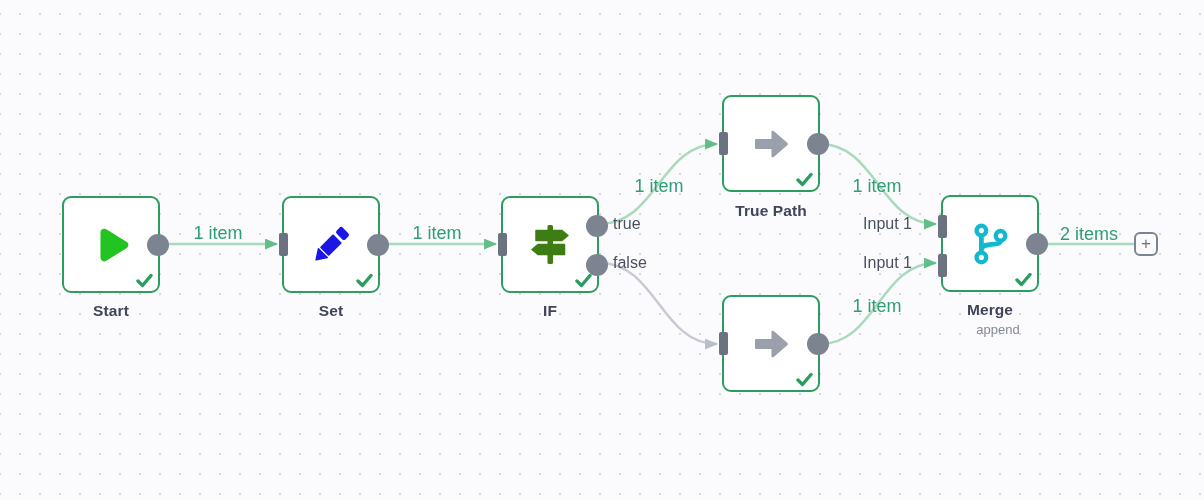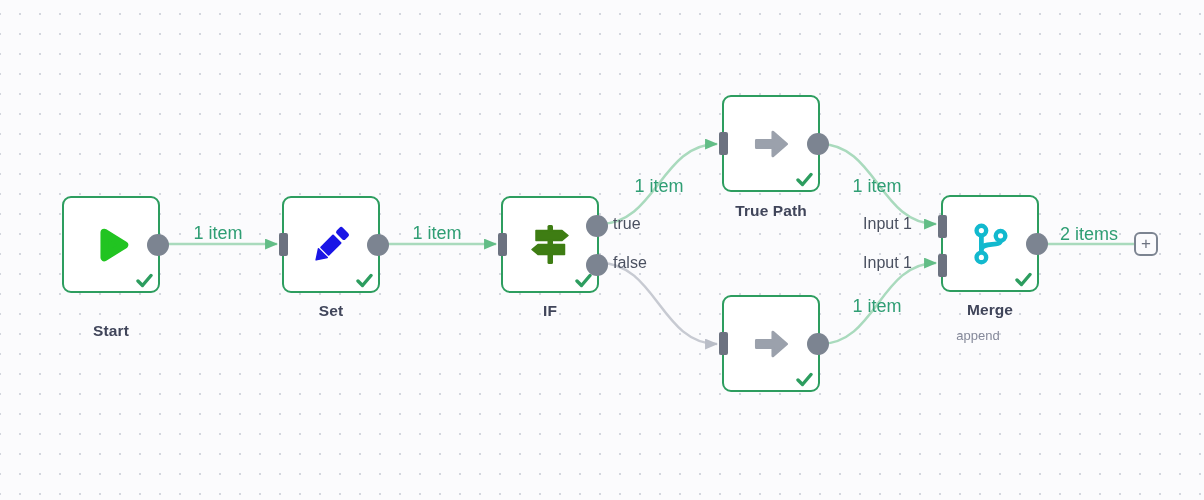--- a/index.html
+++ b/index.html
@@ -169,26 +169,26 @@
     <span class="check">
       <svg width="17" height="15" viewBox="0 0 17 15">
           <polyline points="2,8 6.5,12.5 15,2.5" fill="none" stroke="#2d9d5f" stroke-width="3.4" stroke-linecap="round" stroke-linejoin="round"></polyline>
         </svg>
     </span>
     <span class="in-port" style="top:18px;"></span>
     <span class="in-port" style="top:57px;"></span>
     <span class="out-port mid"></span>
   </div>
 
-  <span class="node-label" style="left:111px;top:302px;margin-top:20px;">Start</span>
+  <span class="node-label" style="left:111px;top:302px;">Start</span>
   <span class="node-label" style="left:331px;top:302px;">Set</span>
   <span class="node-label" style="left:550px;top:302px;">IF</span>
   <span class="node-label" style="left:771px;top:202px;">True Path</span>
   <span class="node-label" style="left:990px;top:301px;">Merge</span>
-  <span class="node-subtitle" style="left:978px;top:322px;margin-top:6px;">append</span>
+  <span class="node-subtitle" style="left:998px;top:322px;">append</span>
 
   <span class="edge-label" style="left:218px;top:223px;">1 item</span>
   <span class="edge-label" style="left:437px;top:223px;">1 item</span>
   <span class="edge-label" style="left:659px;top:176px;">1 item</span>
   <span class="edge-label" style="left:877px;top:176px;">1 item</span>
   <span class="edge-label" style="left:877px;top:296px;">1 item</span>
   <span class="edge-label" style="left:1089px;top:224px;">2 items</span>
 
   <span class="port-label" style="left:613px;top:217px;">true</span>
   <span class="port-label" style="left:613px;top:256px;">false</span>

